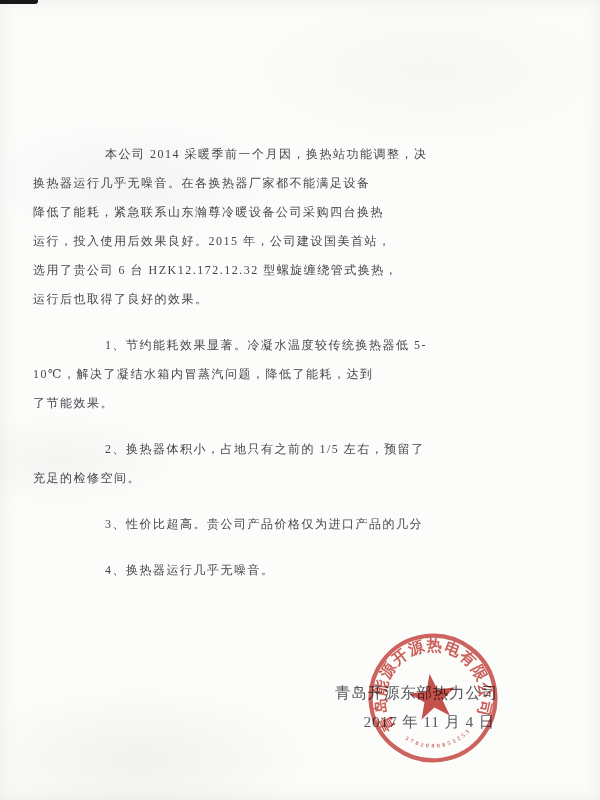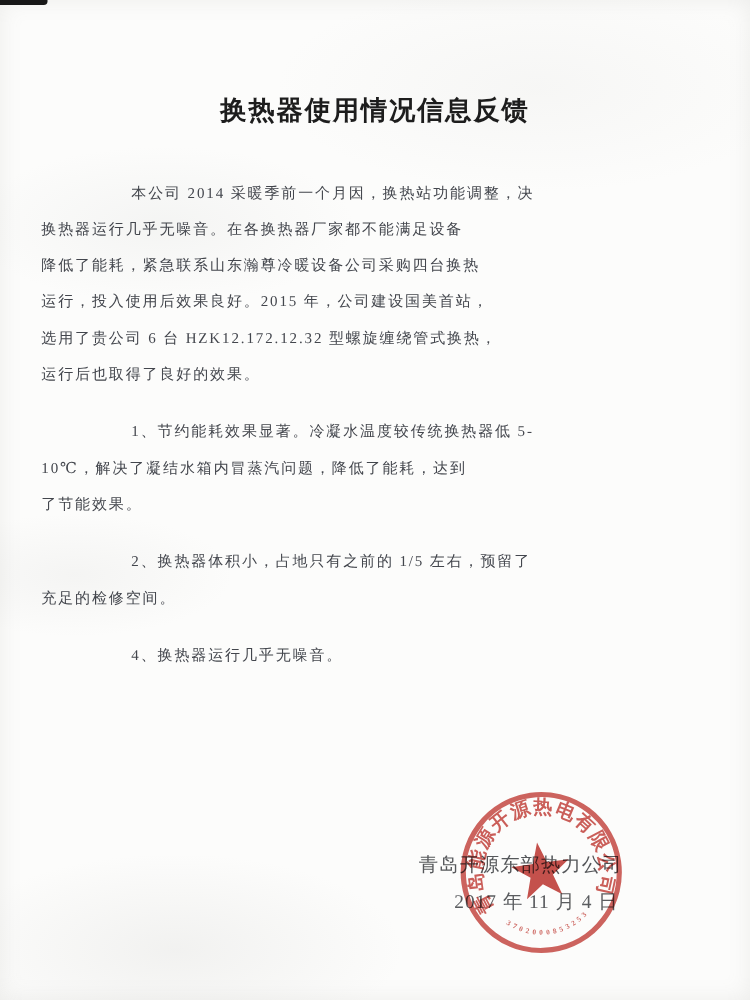--- a/index.html
+++ b/index.html
@@ -53,41 +53,41 @@
     font-weight:bold;
   }
 </style>
 </head>
 <body>
 
 <div class="page">
 
   <div class="scan-edge-top"></div>
 
-  <h1 class="title">换热器使用情况信息反馈</h1>
 
   <div class="body-text">
       <div class="para">
         <div class="line">本公司 2014 采暖季前一个月因，换热站功能调整，决</div>
         <div class="line">换热器运行几乎无噪音。在各换热器厂家都不能满足设备</div>
         <div class="line">降低了能耗，紧急联系山东瀚尊冷暖设备公司采购四台换热</div>
         <div class="line">运行，投入使用后效果良好。2015 年，公司建设国美首站，</div>
         <div class="line">选用了贵公司 6 台 HZK12.172.12.32 型螺旋缠绕管式换热，</div>
         <div class="line">运行后也取得了良好的效果。</div>
       </div>
       <div class="para">
         <div class="line">1、节约能耗效果显著。冷凝水温度较传统换热器低 5-</div>
         <div class="line">10℃，解决了凝结水箱内冒蒸汽问题，降低了能耗，达到</div>
         <div class="line">了节能效果。</div>
       </div>
       <div class="para">
         <div class="line">2、换热器体积小，占地只有之前的 1/5 左右，预留了</div>
         <div class="line">充足的检修空间。</div>
       </div>
       <div class="para">
+        <div class="line">3、性价比超高。贵公司产品价格仅为进口产品的几分</div>
       </div>
       <div class="para">
         <div class="line">4、换热器运行几乎无噪音。</div>
       </div>
     </div>
 
   <div class="sig-block">
     <div class="sig-company">青岛开源东部热力公司</div>
     <div class="sig-date">2017 年 11 月 4 日</div>
   </div>

